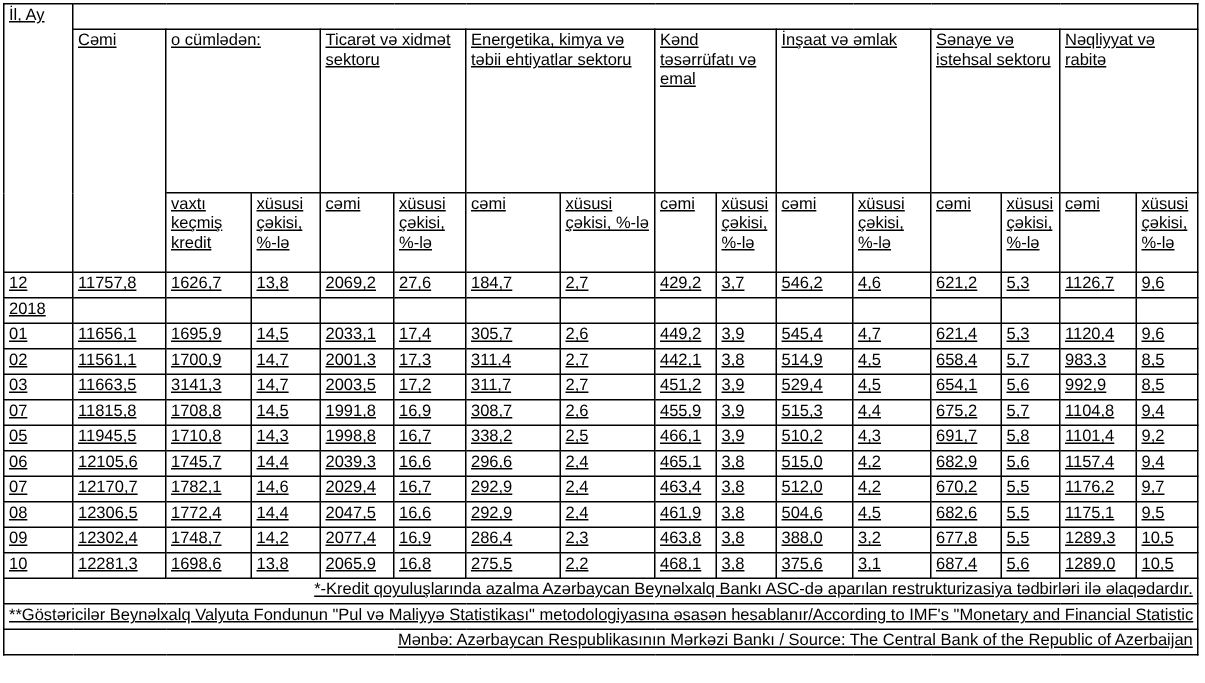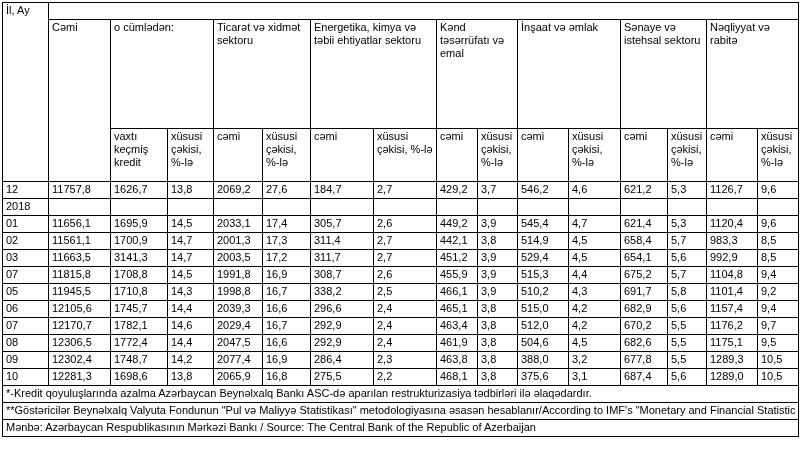--- a/index.html
+++ b/index.html
@@ -16,40 +16,42 @@
   .sheet {
     position: relative;
     width: 803px;
     height: 455px;
   }
   table.stat-table {
     border-collapse: collapse;
     table-layout: fixed;
     margin: 2px 0 0 2px;
     width: 796px;
+    text-decoration: underline;
   }
   table.stat-table td {
     border: 1px solid #000000;
     padding: 1px 3px 0 3px;
     vertical-align: top;
     text-align: left;
     overflow: hidden;
     line-height: 13px;
     font-weight: normal;
   }
   tr.hrow-1 td { height: 15px; }
   tr.hrow-2 td { height: 107px; }
   tr.hrow-3 td { height: 51px; }
   tbody tr.data-row td {
     height: 15px;
     white-space: nowrap;
   }
   tr.footnote-row td {
     height: 15px;
     white-space: nowrap;
+    text-align: right;
   }
 </style>
 </head>
 <body>
 
 <div class="sheet">
   <table class="stat-table">
     <colgroup>
       <col style="width:46px">
         <col style="width:62px">

